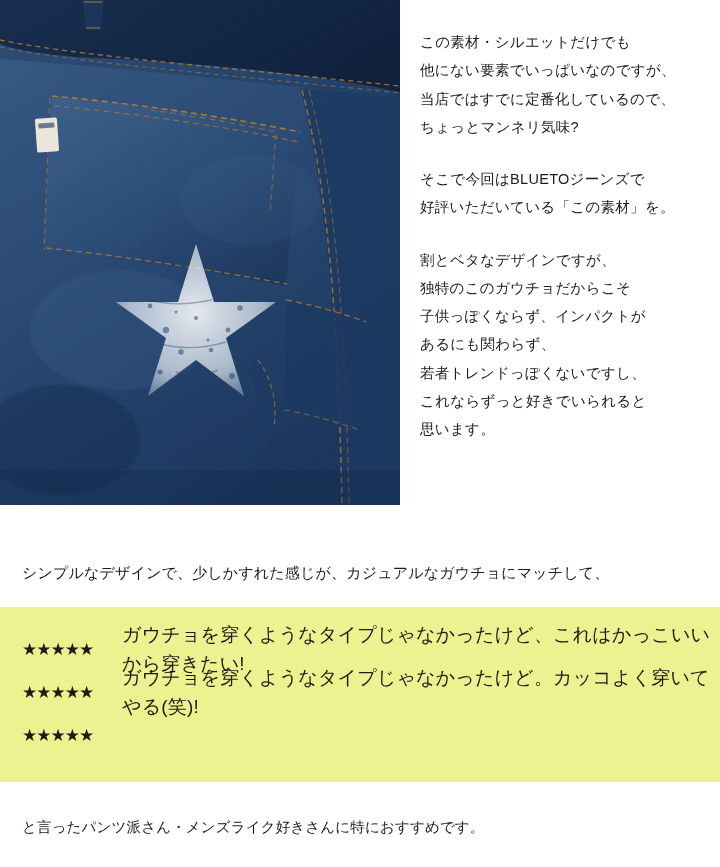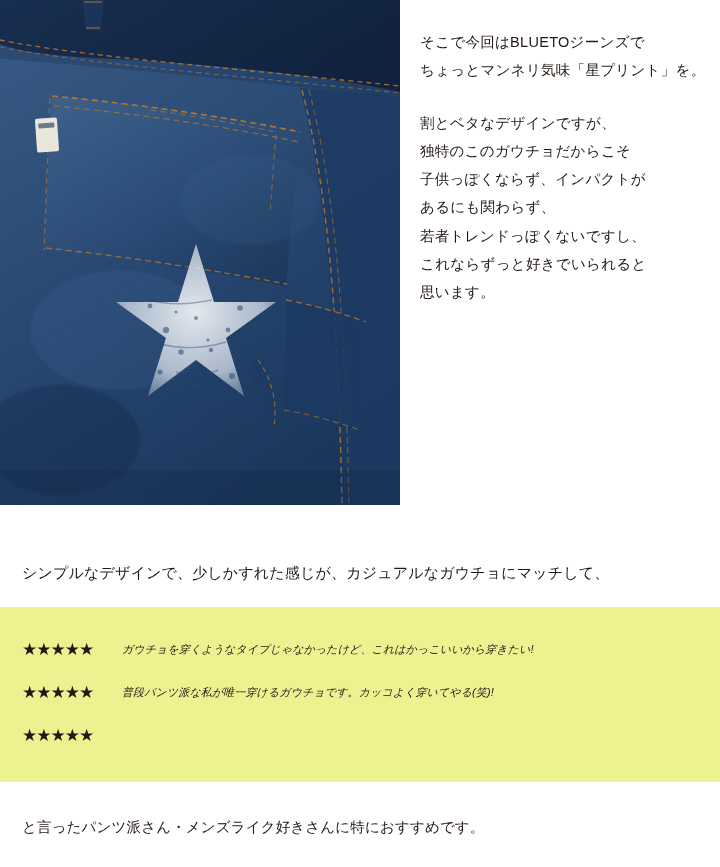--- a/index.html
+++ b/index.html
@@ -90,25 +90,24 @@
   }
   .stars {
     font-size: 17px;
     letter-spacing: -1px;
     color: #231815;
     width: 100px;
     flex: 0 0 100px;
     line-height: 1;
   }
   .review-text {
-    font-size: 11px;
+    font-size: 19px;
     line-height: 1.5;
     letter-spacing: 0.01em;
     color: #231815;
-    font-style: italic;
   }
 
   
   .bottom-line {
     position: absolute;
     left: 22px;
     top: 815px;
     width: 690px;
     font-size: 14.5px;
     line-height: 1.7;
@@ -236,43 +235,47 @@
               <path d="M176 372 C192 378 206 376 218 370"></path>
             </g>
           </g>
 
           <rect x="0" y="470" width="400" height="35" fill="#0f2342" opacity="0.25"></rect>
         </g>
       </svg>
     </div>
 
     <div class="copy">
+      <p>この素材・シルエットだけでも
+他にない要素でいっぱいなのですが、
+当店ではすでに定番化しているので、
+ちょっとマンネリ気味?</p>
       <p>そこで今回はBLUETOジーンズで
-ちょっとマンネリ気味「星プリント」を。</p>
+好評いただいている「この素材」を。</p>
       <p>割とベタなデザインですが、
 独特のこのガウチョだからこそ
 子供っぽくならず、インパクトが
 あるにも関わらず、
 若者トレンドっぽくないですし、
 これならずっと好きでいられると
 思います。</p>
     </div>
   </div>
 
   <div class="mid-line">シンプルなデザインで、少しかすれた感じが、カジュアルなガウチョにマッチして、</div>
 
   <div class="reviews">
     <div class="review-list">
       <div class="review-row">
         <span class="stars">★★★★★</span>
         <span class="review-text">ガウチョを穿くようなタイプじゃなかったけど、これはかっこいいから穿きたい!</span>
       </div>
       <div class="review-row">
         <span class="stars">★★★★★</span>
-        <span class="review-text">普段パンツ派な私が唯一穿けるガウチョです。カッコよく穿いてやる(笑)!</span>
+        <span class="review-text">ガウチョを穿くようなタイプじゃなかったけど。カッコよく穿いてやる(笑)!</span>
       </div>
       <div class="review-row">
         <span class="stars">★★★★★</span>
       </div>
     </div>
   </div>
 
   <div class="bottom-line">と言ったパンツ派さん・メンズライク好きさんに特におすすめです。</div>
 
 </div>

